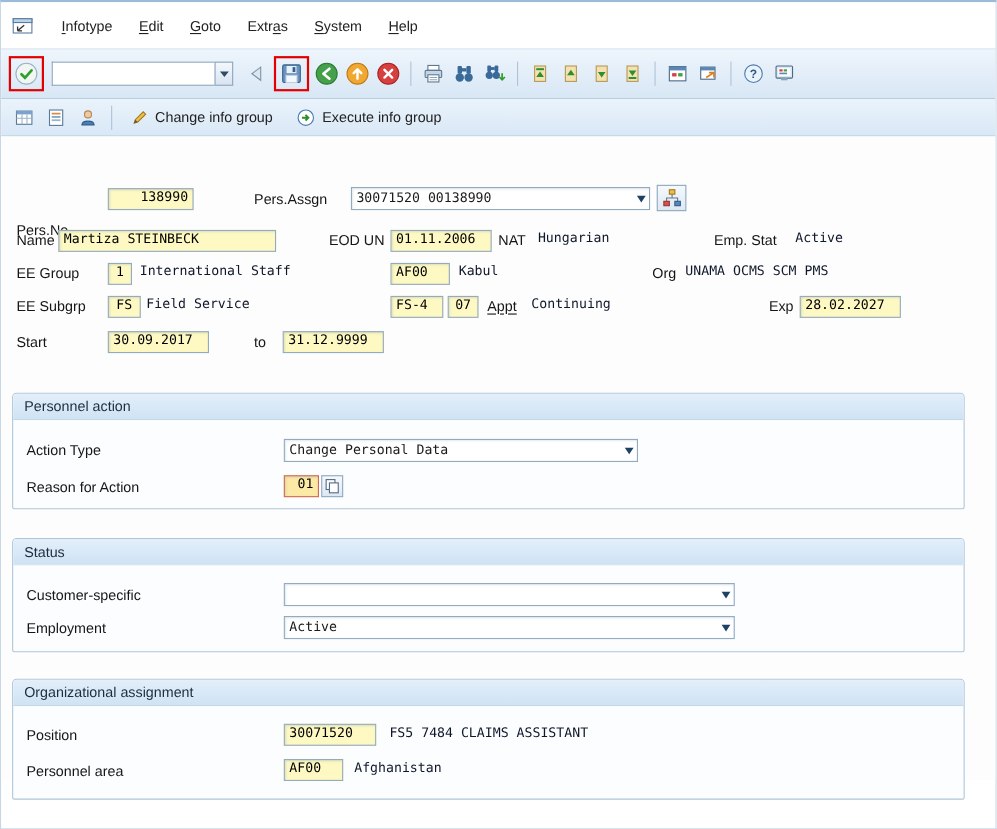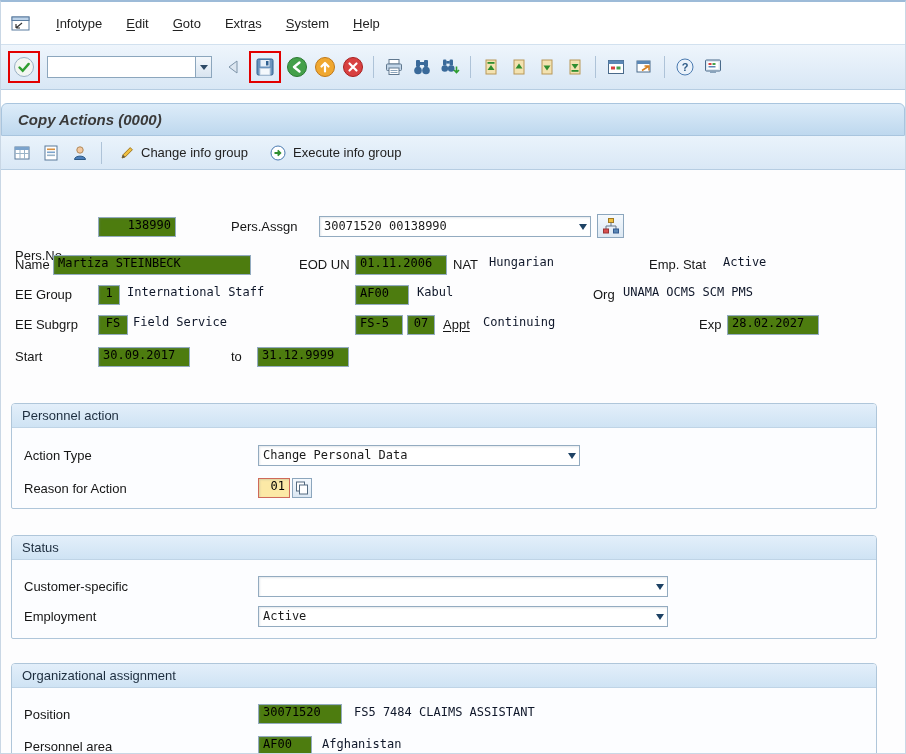--- a/index.html
+++ b/index.html
@@ -30,21 +30,21 @@
   
   .apptoolbar{height:34px;background:linear-gradient(#eaf3fb,#d9e8f6);border-bottom:1px solid #b6cde2;
               display:flex;align-items:center;padding-left:8px;gap:3px;}
   .appbtn{background:transparent;border:none;width:26px;height:26px;display:inline-flex;align-items:center;justify-content:center;padding:0;}
   .appaction{display:inline-flex;align-items:center;gap:6px;background:transparent;border:none;height:26px;padding:0 9px;
              font:13px "Liberation Sans",sans-serif;color:#222;}
   
   .content{position:relative;height:585px;background:#fdfdfe;}
   .lbl{position:absolute;height:20px;line-height:20px;white-space:nowrap;color:#161616;}
   .ul-label{text-decoration:underline;text-underline-offset:2px;}
-  .fld{position:absolute;height:20px;line-height:18px;border:1px solid #93abc0;background:#4d7c0f;padding:0 4px;
+  .fld{position:absolute;height:20px;line-height:18px;border:1px solid #93abc0;background:#fef9c3;padding:0 4px;
        font:12px "DejaVu Sans Mono",monospace;color:#000;white-space:nowrap;overflow:hidden;
        box-shadow:inset 1px 1px 2px rgba(120,140,160,0.25);}
   .txtv{position:absolute;height:20px;line-height:20px;font:12px "DejaVu Sans Mono",monospace;color:#0f172a;white-space:nowrap;}
   .combo{position:absolute;height:21px;border:1px solid #93abc0;background:#fff;padding:0 18px 0 4px;
          font:12px "DejaVu Sans Mono",monospace;line-height:19px;box-shadow:inset 1px 1px 2px rgba(120,140,160,0.2);white-space:nowrap;overflow:hidden;}
   .combo .arr{position:absolute;right:3px;top:7px;width:0;height:0;border:4px solid transparent;border-top:6px solid #1e4264;}
   .gbox{position:absolute;left:10px;width:866px;border:1px solid #afc6da;border-radius:4px 4px 2px 2px;background:#fcfdff;}
   .ghead{height:24px;line-height:24px;background:linear-gradient(#e3effa,#cfe3f4);border-bottom:1px solid #bfd4e6;
          border-radius:3px 3px 0 0;padding-left:10px;color:#1d2d3e;}
   .ibtn{position:absolute;display:inline-flex;align-items:center;justify-content:center;border:1px solid #8ca6bd;
@@ -204,23 +204,20 @@
         <rect x="2.5" y="3" width="15" height="11" rx="1" fill="#dce8f2" stroke="#4a6a8a"></rect>
         <rect x="4.5" y="5" width="11" height="7" fill="#fff"></rect>
         <rect x="5.5" y="6" width="3" height="2" fill="#d84040"></rect>
         <rect x="9.5" y="6" width="3" height="2" fill="#44a04a"></rect>
         <rect x="5.5" y="9" width="7" height="1.5" fill="#5b87b5"></rect>
         <rect x="7" y="14" width="6" height="2" fill="#8aa4bc"></rect>
       </svg>
     </button>
   </div>
 
-  <div class="titlebar">
-    <span class="title">Copy Actions (0000)</span>
-  </div>
 
   <div class="apptoolbar">
     <button class="appbtn">
       <svg width="18" height="18" viewBox="0 0 18 18">
         <rect x="2" y="3" width="14" height="12" fill="#fff" stroke="#5a7a9a"></rect>
         <rect x="2" y="3" width="14" height="3" fill="#7ba3cc"></rect>
         <line x1="2" y1="9.5" x2="16" y2="9.5" stroke="#9ab4c8"></line>
         <line x1="7" y1="6" x2="7" y2="15" stroke="#9ab4c8"></line>
         <line x1="11.5" y1="6" x2="11.5" y2="15" stroke="#9ab4c8"></line>
       </svg>
@@ -287,21 +284,21 @@
     <span class="fld" style="left:97px;top:115px;width:22px;text-align:center;">1</span>
     <span class="txtv" style="left:126px;top:115px;">International Staff</span>
     <span class="fld" style="left:354px;top:115px;width:54px;">AF00</span>
     <span class="txtv" style="left:416px;top:115px;">Kabul</span>
     <span class="lbl" style="left:592px;top:115px;">Org</span>
     <span class="txtv" style="left:622px;top:115px;">UNAMA OCMS SCM PMS</span>
 
     <span class="lbl" style="left:14px;top:145px;">EE Subgrp</span>
     <span class="fld" style="left:97px;top:145px;width:30px;text-align:center;">FS</span>
     <span class="txtv" style="left:132px;top:145px;">Field Service</span>
-    <span class="fld" style="left:354px;top:145px;width:48px;">FS-5</span>
+    <span class="fld" style="left:354px;top:145px;width:48px;">FS-4</span>
     <span class="fld" style="left:406px;top:145px;width:28px;text-align:center;">07</span>
     <span class="lbl ul-label" style="left:442px;top:145px;">Appt</span>
     <span class="txtv" style="left:482px;top:145px;">Continuing</span>
     <span class="lbl" style="left:698px;top:145px;">Exp</span>
     <span class="fld" style="left:726px;top:145px;width:92px;">28.02.2027</span>
 
     <span class="lbl" style="left:14px;top:177px;">Start</span>
     <span class="fld" style="left:97px;top:177px;width:92px;">30.09.2017</span>
     <span class="lbl" style="left:230px;top:177px;">to</span>
     <span class="fld" style="left:256px;top:177px;width:92px;">31.12.9999</span>

